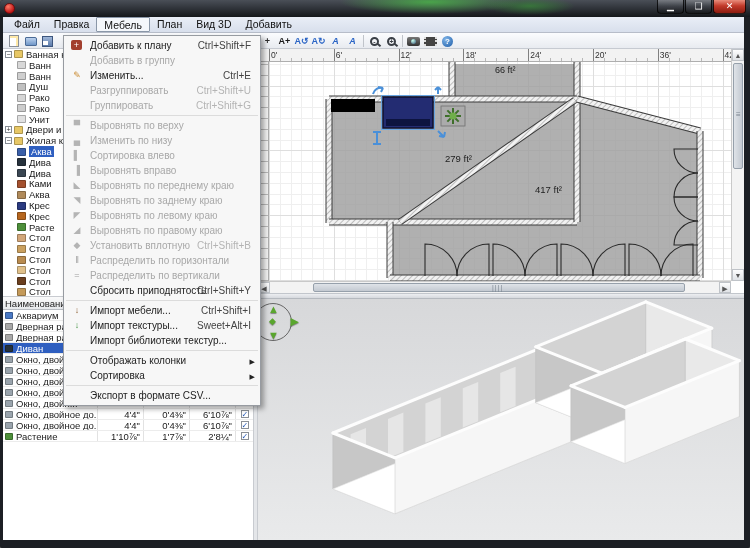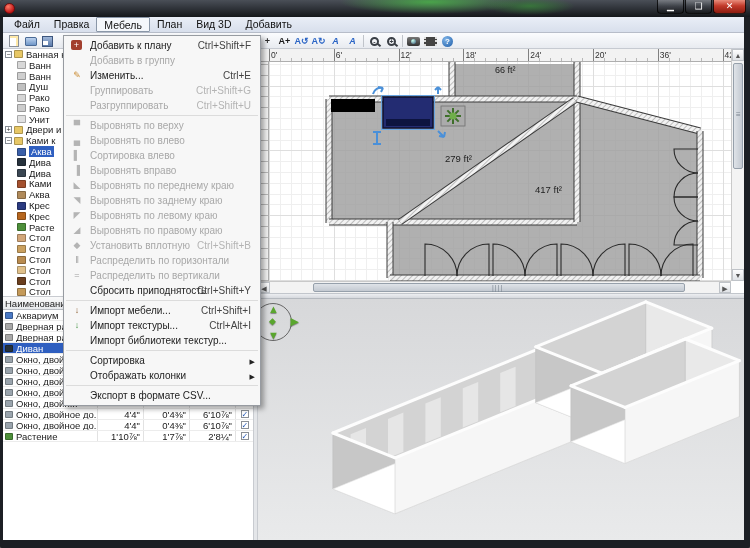--- a/index.html
+++ b/index.html
@@ -196,21 +196,21 @@
           <span class="lbl">Унит</span>
         </div>
         <div class="tree-row">
           <span class="exp">+</span>
           <span class="tico" style="background: rgb(231, 199, 102);"></span>
           <span class="lbl">Двери и</span>
         </div>
         <div class="tree-row">
           <span class="exp">−</span>
           <span class="tico" style="background: rgb(231, 199, 102);"></span>
-          <span class="lbl">Ками к</span>
+          <span class="lbl">Жилая к</span>
         </div>
         <div class="tree-row child">
           <span class="tico" style="background: rgb(58, 95, 168);"></span>
           <span class="lbl sel">Аква</span>
         </div>
         <div class="tree-row child">
           <span class="tico" style="background: rgb(39, 50, 60);"></span>
           <span class="lbl">Дива</span>
         </div>
         <div class="tree-row child">
@@ -556,40 +556,40 @@
       <span class="n-left">◀</span>
       <span class="n-right">▶</span>
       <span class="n-center">◆</span>
     </div>
   </div>
 
   <div class="dropdown" id="dropdown">
       <div class="dd-item"><span class="ddico" style="color: rgb(255, 255, 255); background: rgb(162, 63, 46); left: 7px; width: 11px; height: 10px; line-height: 10px; top: 2px; border-radius: 2px;">+</span><span>Добавить к плану</span><span class="sc">Ctrl+Shift+F</span></div>
       <div class="dd-item dis"><span>Добавить в группу</span></div>
       <div class="dd-item"><span class="ddico" style="color: rgb(200, 136, 44);">✎</span><span>Изменить...</span><span class="sc">Ctrl+E</span></div>
+      <div class="dd-item dis"><span>Разгруппировать</span><span class="sc">Ctrl+Shift+U</span></div>
       <div class="dd-item dis"><span>Группировать</span><span class="sc">Ctrl+Shift+G</span></div>
-      <div class="dd-item dis"><span>Разгруппировать</span><span class="sc">Ctrl+Shift+U</span></div>
       <div class="dd-sep"></div>
       <div class="dd-item dis"><span class="ddico" style="color: rgb(180, 180, 180);">▀</span><span>Выровнять по верху</span></div>
-      <div class="dd-item dis"><span class="ddico" style="color: rgb(180, 180, 180);">▄</span><span>Выровнять по влево</span></div>
+      <div class="dd-item dis"><span class="ddico" style="color: rgb(180, 180, 180);">▄</span><span>Изменить по низу</span></div>
       <div class="dd-item dis"><span class="ddico" style="color: rgb(180, 180, 180);">▌</span><span>Сортировка влево</span></div>
       <div class="dd-item dis"><span class="ddico" style="color: rgb(180, 180, 180);">▐</span><span>Выровнять вправо</span></div>
       <div class="dd-item dis"><span class="ddico" style="color: rgb(180, 180, 180);">◣</span><span>Выровнять по переднему краю</span></div>
       <div class="dd-item dis"><span class="ddico" style="color: rgb(180, 180, 180);">◥</span><span>Выровнять по заднему краю</span></div>
       <div class="dd-item dis"><span class="ddico" style="color: rgb(180, 180, 180);">◤</span><span>Выровнять по левому краю</span></div>
       <div class="dd-item dis"><span class="ddico" style="color: rgb(180, 180, 180);">◢</span><span>Выровнять по правому краю</span></div>
       <div class="dd-item dis"><span class="ddico" style="color: rgb(180, 180, 180);">◆</span><span>Установить вплотную</span><span class="sc">Ctrl+Shift+B</span></div>
       <div class="dd-item dis"><span class="ddico" style="color: rgb(160, 160, 160);">‖</span><span>Распределить по горизонтали</span></div>
       <div class="dd-item dis"><span class="ddico" style="color: rgb(160, 160, 160);">=</span><span>Распределить по вертикали</span></div>
       <div class="dd-item"><span>Сбросить приподнятость</span><span class="sc">Ctrl+Shift+Y</span></div>
       <div class="dd-sep"></div>
       <div class="dd-item"><span class="ddico" style="color: rgb(138, 90, 42);">↓</span><span>Импорт мебели...</span><span class="sc">Ctrl+Shift+I</span></div>
-      <div class="dd-item"><span class="ddico" style="color: rgb(63, 143, 63);">↓</span><span>Импорт текстуры...</span><span class="sc">Ctrl+Alt+I</span></div>
+      <div class="dd-item"><span class="ddico" style="color: rgb(63, 143, 63);">↓</span><span>Импорт текстуры...</span><span class="sc">Sweet+Alt+I</span></div>
       <div class="dd-item"><span>Импорт библиотеки текстур...</span></div>
       <div class="dd-sep"></div>
+      <div class="dd-item"><span>Отображать колонки</span><span class="sub">▶</span></div>
       <div class="dd-item"><span>Сортировка</span><span class="sub">▶</span></div>
-      <div class="dd-item"><span>Отображать колонки</span><span class="sub">▶</span></div>
       <div class="dd-sep"></div>
       <div class="dd-item"><span>Экспорт в формате CSV...</span></div>
     </div>
 
   <div class="frame-bottom"></div>
 </div>
 
 </body></html>

